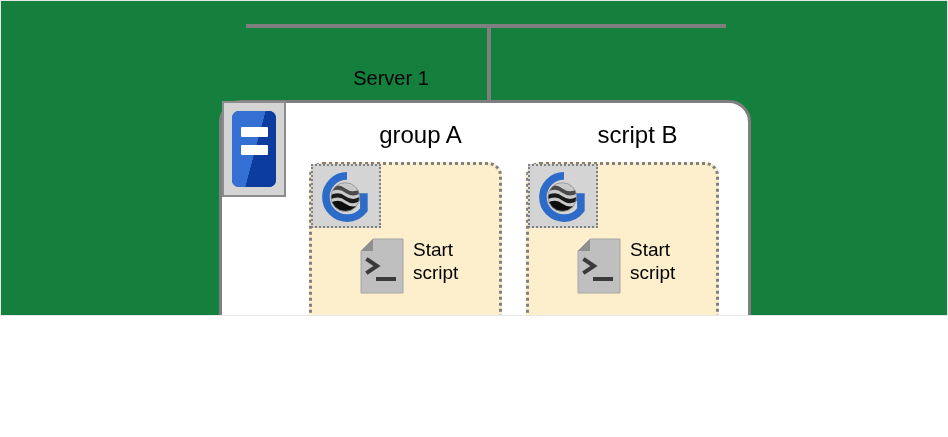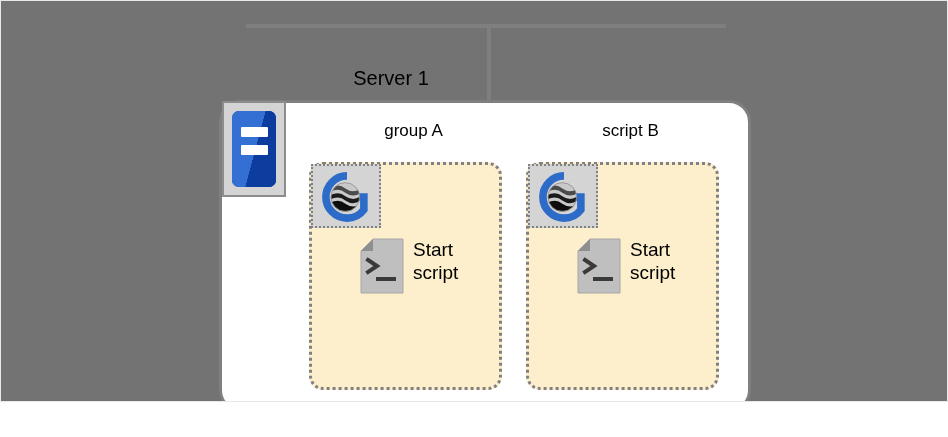--- a/index.html
+++ b/index.html
@@ -6,22 +6,22 @@
     margin: 0;
     padding: 0;
     background: #ffffff;
   }
   body {
     font-family: "Liberation Sans", sans-serif;
   }
   #canvas {
     position: relative;
     width: 948px;
-    height: 402px;
-    background: #737373;
+    height: 316px;
+    background: #15803d;
     border: 1px solid #e8e8e8;
     box-sizing: border-box;
     overflow: hidden;
   }
 
   
   .bus-line {
     position: absolute;
     left: 245px;
     top: 23px;
@@ -107,24 +107,24 @@
   .group {
     position: absolute;
     top: 117px;
   }
   .group.g0 { left: 308px; }
   .group.g1 { left: 525px; }
 
   .group-label {
     position: absolute;
     top: 0;
-    left: 8px;
+    left: 15px;
     width: 193px;
     text-align: center;
-    font-size: 17px;
+    font-size: 24px;
     color: #000000;
     white-space: nowrap;
   }
 
   .group-box {
     position: absolute;
     top: 41px;
     left: 0;
     width: 193px;
     height: 228px;

